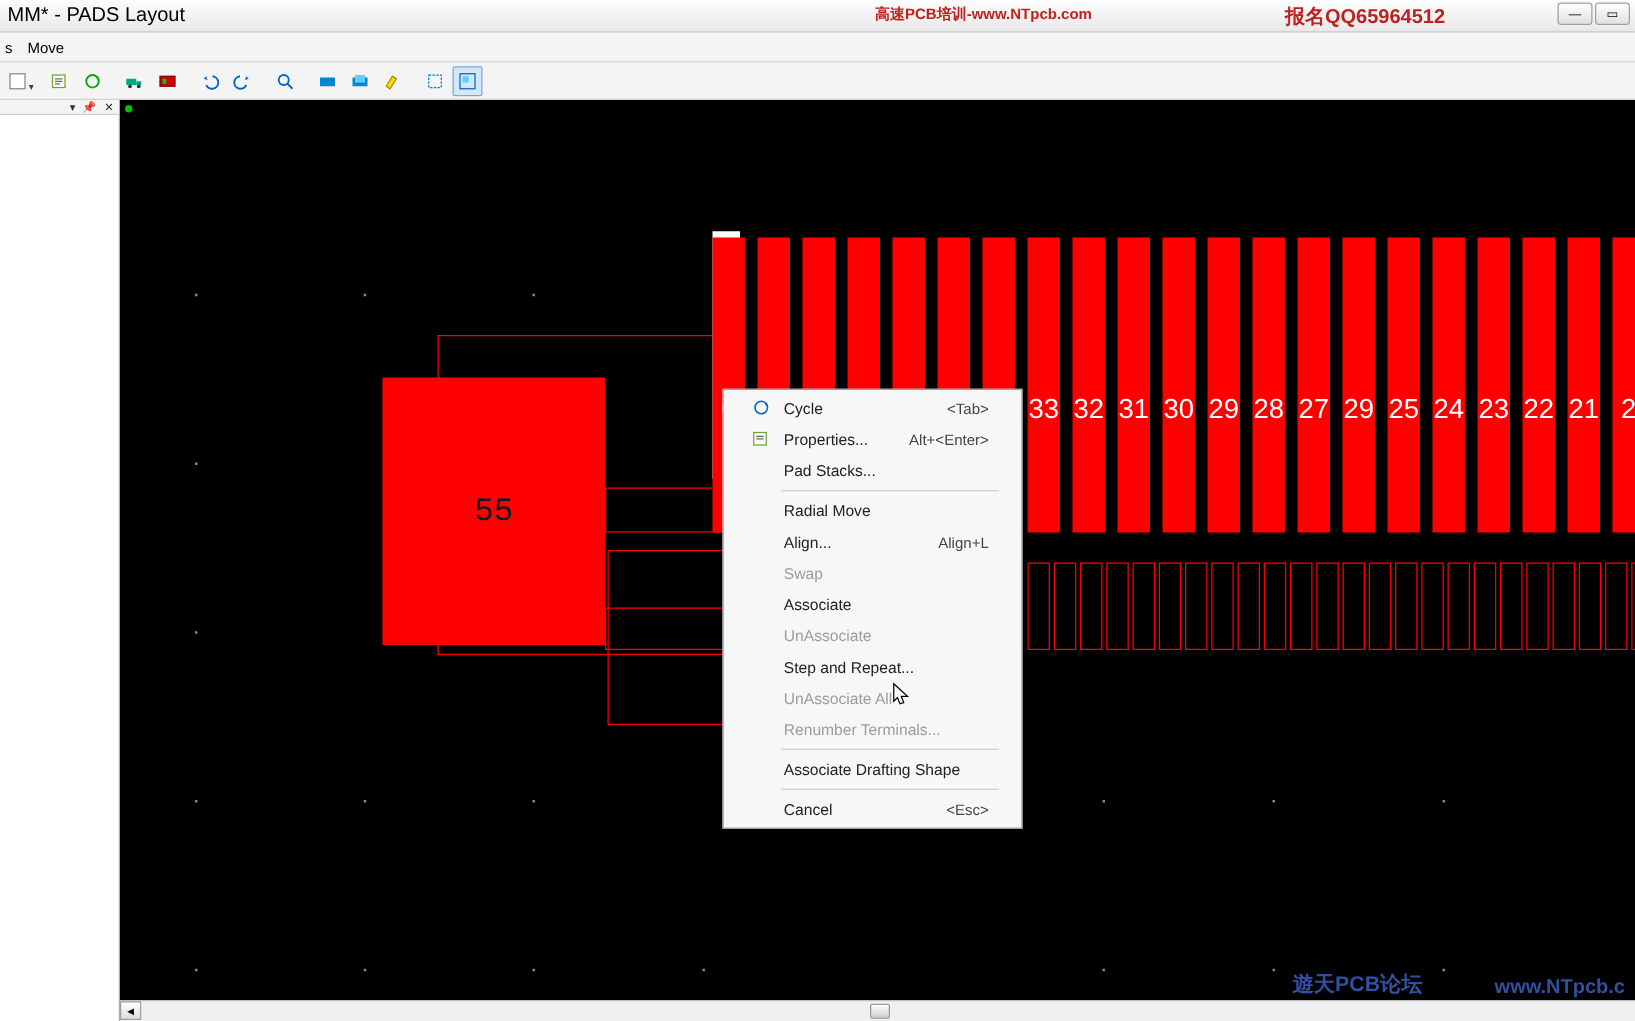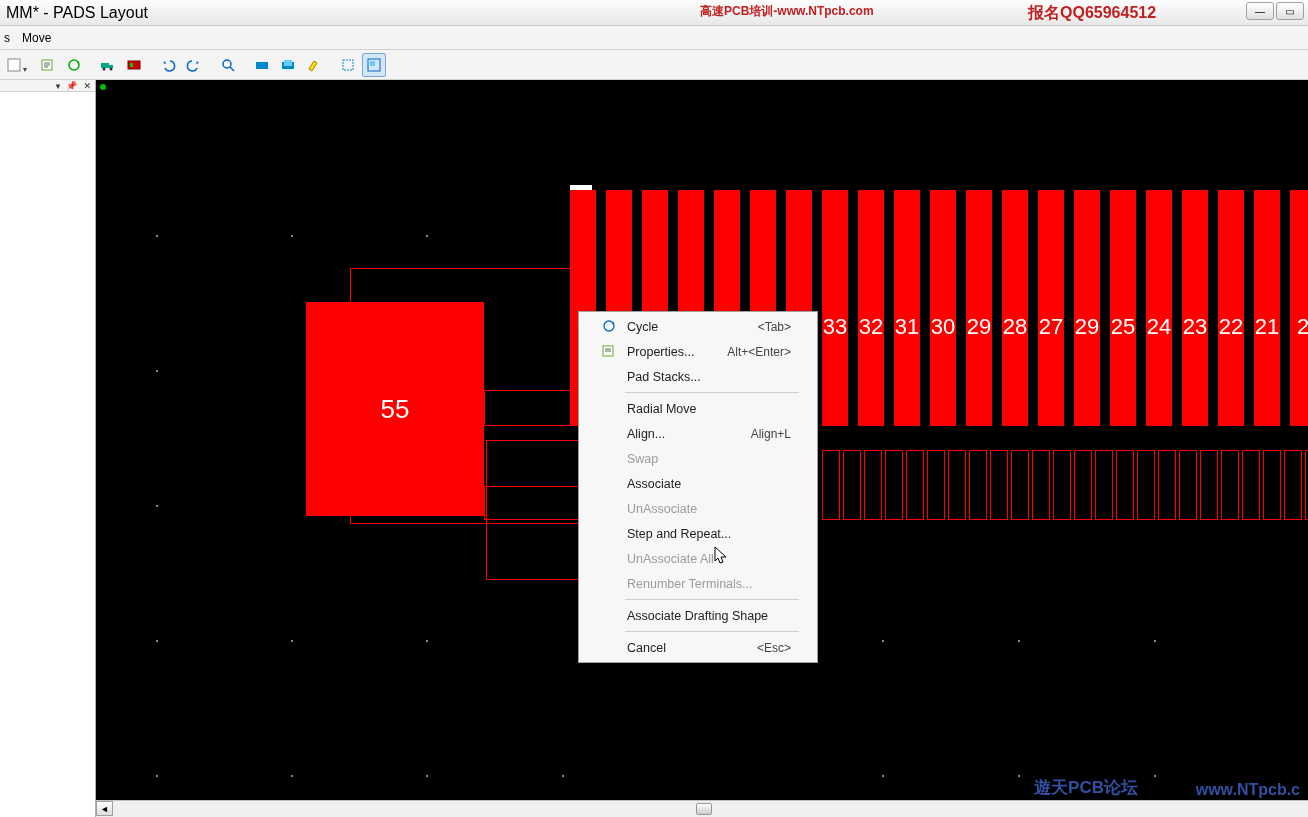--- a/index.html
+++ b/index.html
@@ -125,23 +125,23 @@
 .bigpad {
   position:absolute;
   left:210px; top:222px;
   width:178px; height:214px;
   background:#ff0000;
 }
 .bigpad-label {
   position:absolute;
   left:50%; top:50%;
   transform:translate(-50%,-50%);
-  color:#ffffff;
+  color:#0f172a;
   font-size:26px;
-  font-family: Liberation Sans, sans-serif;
+  font-family: Liberation Mono, monospace;
 }
 
 .outline {
   position:absolute;
   border:1px solid #ff0000;
 }
 
 .pinrow {
   position:absolute;
   left:474px; top:110px;

